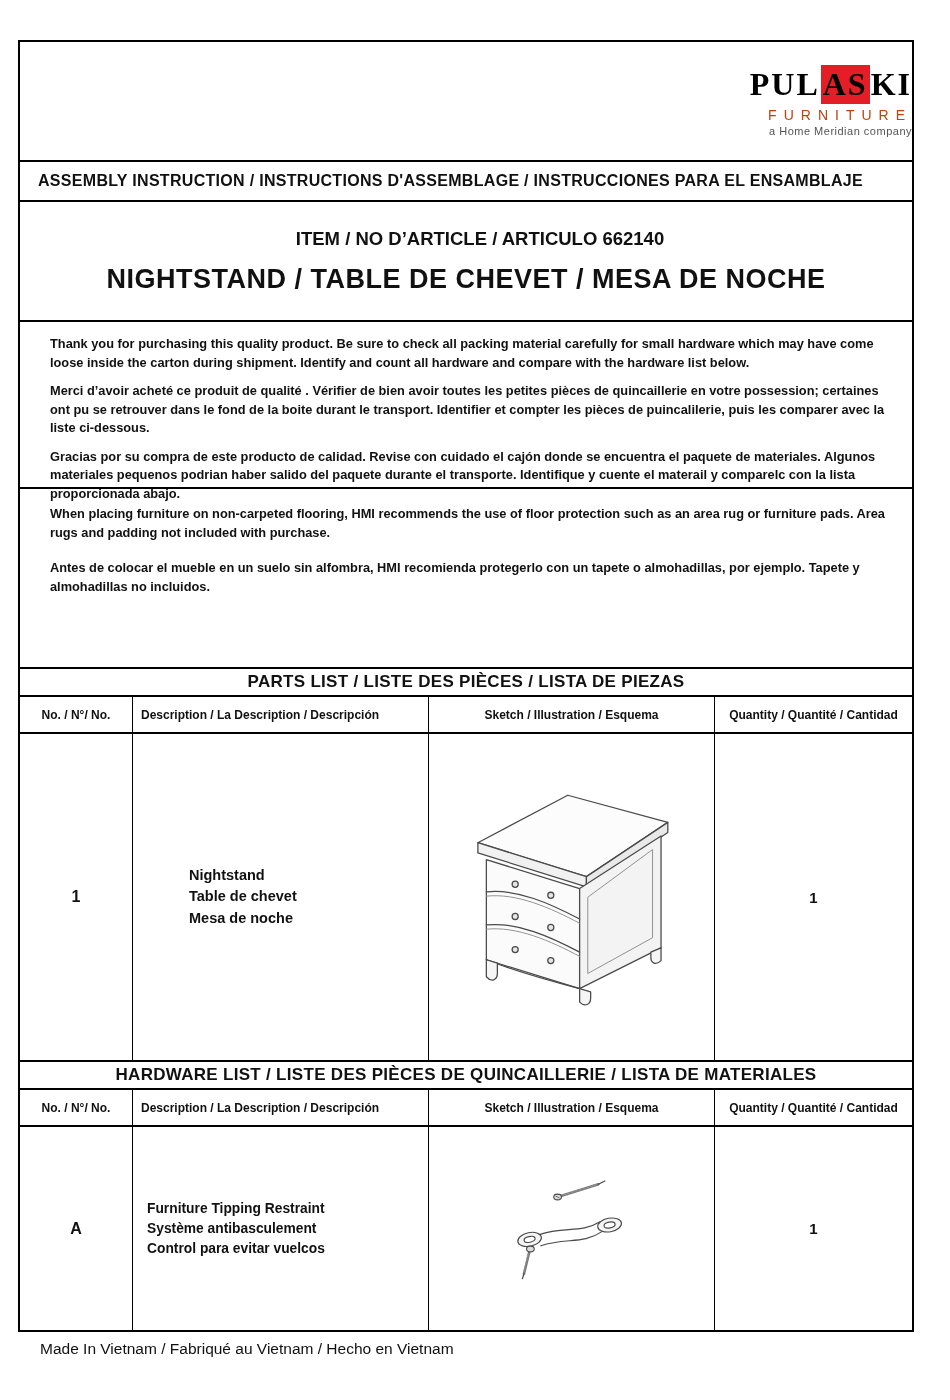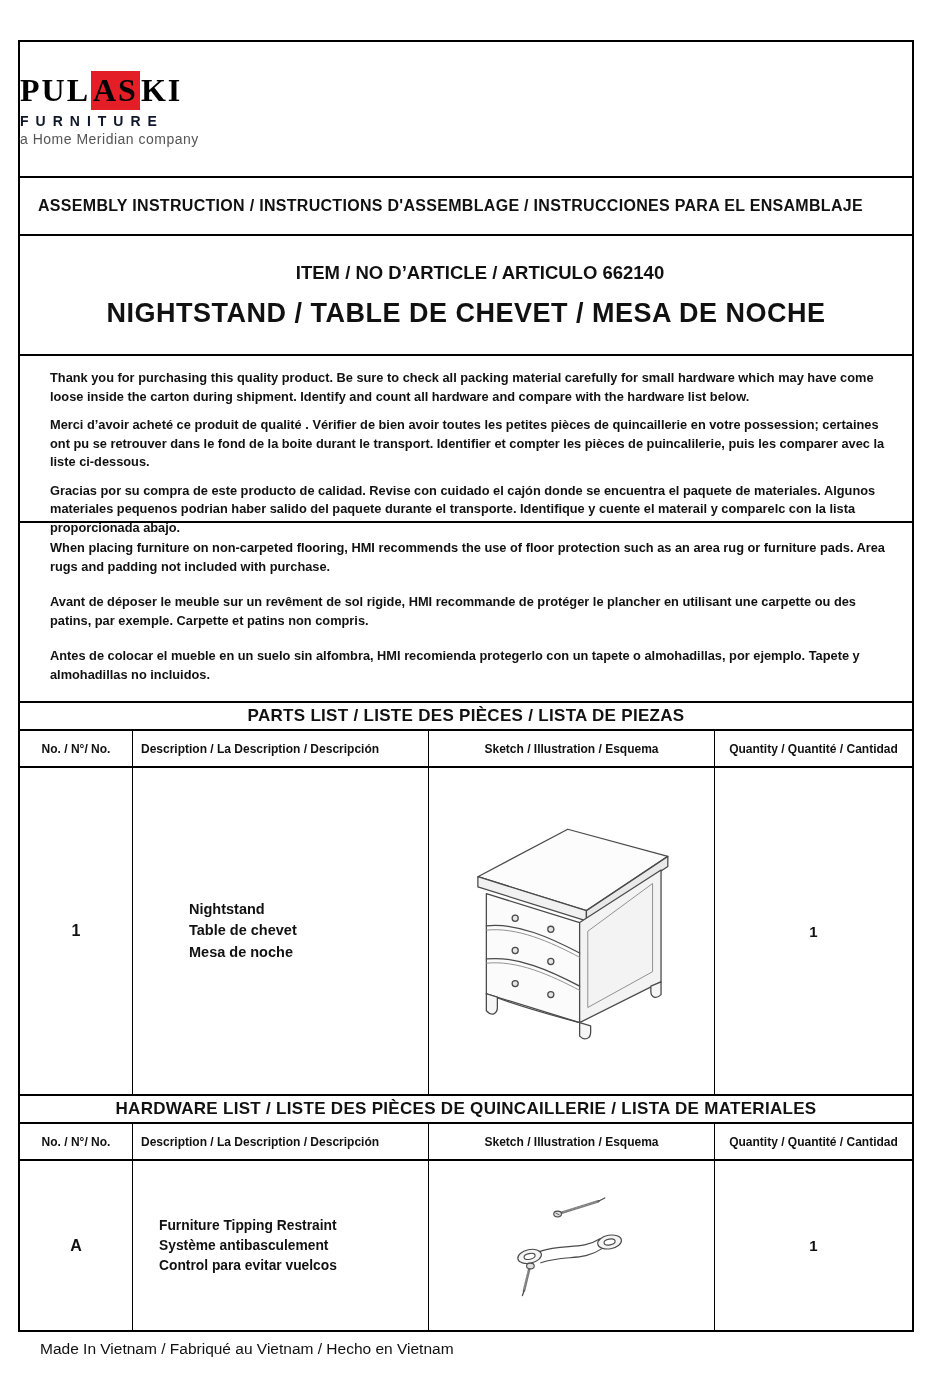--- a/index.html
+++ b/index.html
@@ -5,28 +5,28 @@
   * { margin:0; padding:0; box-sizing:border-box; }
   html,body { background:#ffffff; }
   body { font-family:"Liberation Sans", sans-serif; color:#111; }
   .page { position:relative; width:950px; height:1400px; background:#fff; overflow:hidden; }
   .frame { position:absolute; left:18px; top:40px; width:896px; height:1292px; border:2px solid #000; display:flex; flex-direction:column; background:#fff; }
 
   .sec { border-bottom:2px solid #000; }
   .sec:last-child { border-bottom:none; }
 
   
-  .sec-logo { height:136px; display:flex; flex-direction:column; align-items:flex-start; justify-content:center; }
+  .sec-logo { height:120px; display:flex; flex-direction:column; align-items:flex-end; justify-content:center; }
   .brand { font-family:"Liberation Serif", serif; font-weight:bold; font-size:32px; letter-spacing:2px; color:#000; display:flex; align-items:center; }
   .brand .accent { background:var(--accent,#e31e26); padding:1px 2px; margin:0 1px; color:#000; }
-  .furniture { font-size:14px; font-weight:bold; letter-spacing:7px; margin-top:3px; color:#0f172a; }
-  .tagline { font-size:14px; color:#555; letter-spacing:0.5px; margin-top:2px; }
+  .furniture { font-size:14px; font-weight:normal; letter-spacing:7px; margin-top:3px; color:#c2410c; }
+  .tagline { font-size:11px; color:#555; letter-spacing:0.5px; margin-top:2px; }
 
   
-  .sec-assembly { height:58px; display:flex; align-items:center; padding-left:18px; }
+  .sec-assembly { height:40px; display:flex; align-items:center; padding-left:18px; }
   .assembly-text { font-size:16px; font-weight:bold; letter-spacing:0.3px; }
 
   
   .sec-item { height:120px; display:flex; flex-direction:column; align-items:center; justify-content:center; gap:14px; }
   .item-line { font-size:18.5px; font-weight:bold;margin-left:28px; }
   .product-line { font-size:27px; font-weight:bold; letter-spacing:0.5px; }
 
   
   .sec-intro { height:167px; padding:13px 26px 0 30px; }
   .sec-floor { height:180px; padding:16px 26px 0 30px; }
@@ -42,21 +42,21 @@
   .cell + .cell { border-left:1.5px solid #000; }
   .hdr-row { height:37px; }
   .hdr-cell { font-size:12px; font-weight:bold; text-align:center; padding:0; }
   .hdr-desc { justify-content:flex-start; text-align:right; padding-left:8px; }
 
   .parts-row { height:328px; }
   .hw-row { flex:1; }
   .no-cell { font-size:16px; font-weight:bold; }
   .desc-cell { flex-direction:column; align-items:flex-start; justify-content:center; }
   .parts-desc { padding-left:56px; }
-  .hw-desc { padding-left:26px; }
+  .hw-desc { padding-left:14px; }
   .desc-line { font-size:14.5px; font-weight:bold; line-height:1.45; }
   .hw-desc .desc-line { font-size:13.8px; }
   .qty-cell { font-size:15px; font-weight:bold; }
   .sketch-cell { padding:6px; }
 
   
   .made-in { position:absolute; left:40px; top:1340px; font-size:15.5px; color:#111; }
 
   svg { display:block; }
 </style>
@@ -86,21 +86,20 @@
     </div>
 
     <div class="sec sec-intro">
       <p class="para">Thank you for purchasing this quality product. Be sure to check all packing material carefully for small hardware which may have come loose inside the carton during shipment. Identify and count all hardware and compare with the hardware list below.</p>
       <p class="para">Merci d’avoir acheté ce produit de qualité . Vérifier de bien avoir toutes les petites pièces de quincaillerie en votre possession; certaines ont pu se retrouver dans le fond de la boite durant le transport. Identifier et compter les pièces de puincalilerie, puis les comparer avec la liste ci-dessous.</p>
       <p class="para">Gracias por su compra de este producto de calidad. Revise con cuidado el  cajón donde se encuentra el paquete de materiales. Algunos materiales pequenos podrian haber salido del paquete durante el transporte. Identifique y cuente el materail y comparelc con la lista proporcionada abajo.</p>
     </div>
 
     <div class="sec sec-floor">
       <p class="para">When placing furniture on non-carpeted flooring, HMI recommends the use of floor protection such as an area rug or furniture pads. Area rugs and padding not included with purchase.</p>
-      <p class="para">Avant de déposer le meuble sur un revêment de sol rigide, HMI recommande de protéger le plancher en utilisant une carpette ou des patins, par exemple. Carpette et patins non compris.</p>
       <p class="para">Antes de colocar el mueble en un suelo sin alfombra, HMI recomienda protegerlo con un tapete o almohadillas, por ejemplo. Tapete y almohadillas no incluidos.</p>
     </div>
 
     <div class="sec list-title">PARTS LIST / LISTE DES PIÈCES / LISTA DE PIEZAS</div>
 
     <div class="sec tbl-row hdr-row">
       <div class="cell hdr-cell">No. / N°/ No.</div>
       <div class="cell hdr-cell hdr-desc">Description / La Description / Descripción</div>
       <div class="cell hdr-cell">Sketch / Illustration / Esquema</div>
       <div class="cell hdr-cell">Quantity / Quantité / Cantidad</div>

